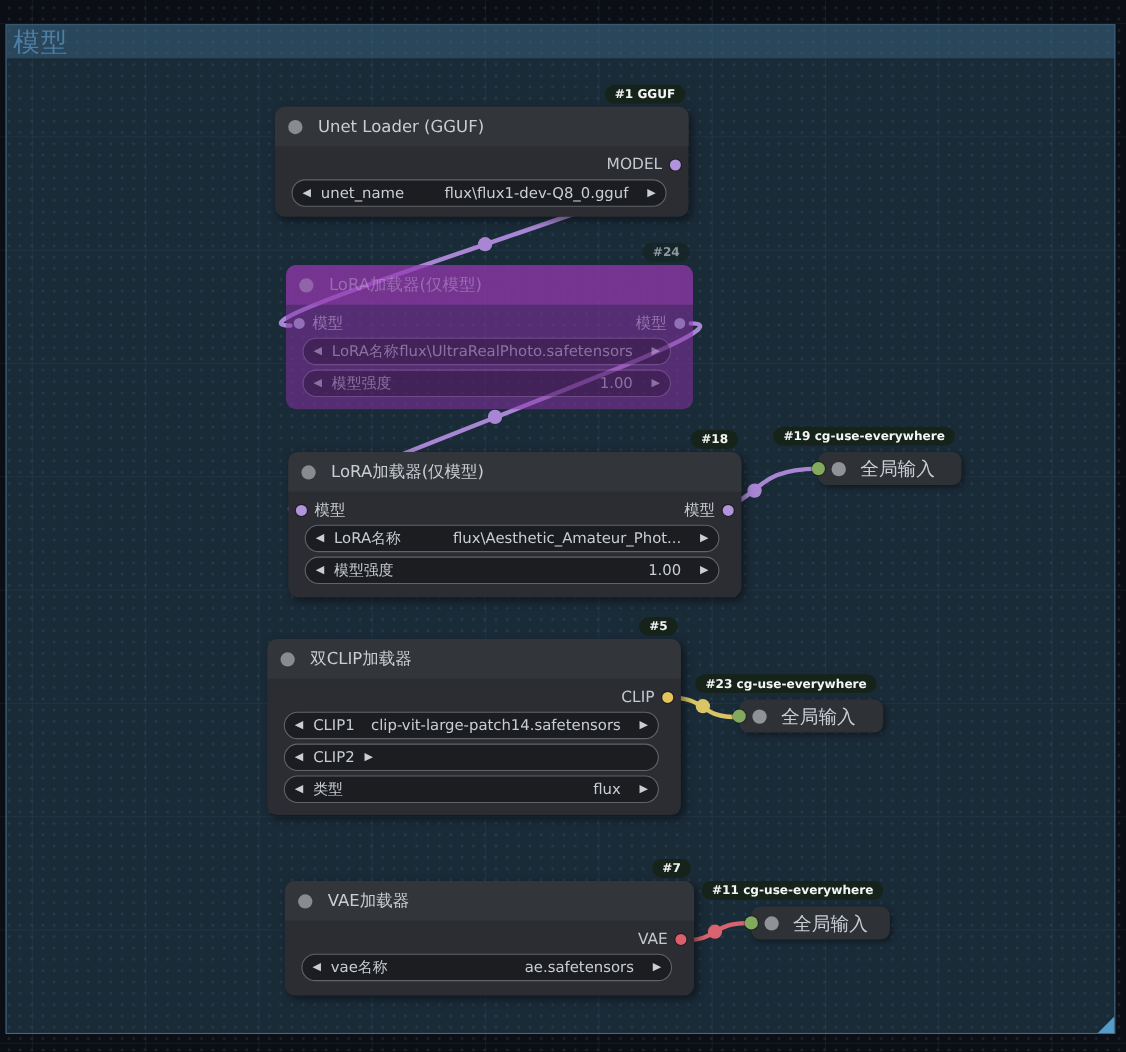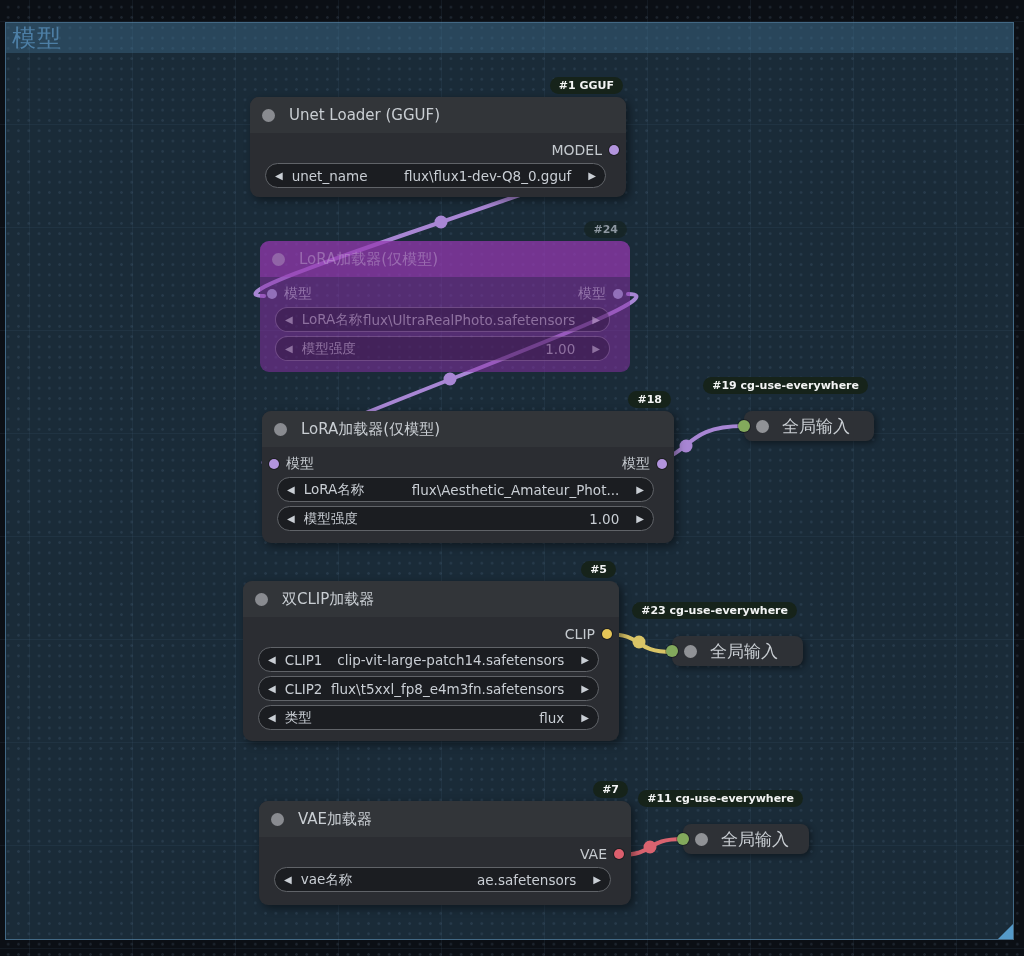--- a/index.html
+++ b/index.html
@@ -86,21 +86,21 @@
     position:absolute;z-index:3;border-radius:8px;background:#2e3136;
     box-shadow:2px 2px 6px rgba(0,0,0,0.45);
     display:flex;align-items:center;
   }
   .cnode .indot{
     position:absolute;left:-6px;top:50%;margin-top:-6px;
     width:12px;height:12px;border-radius:50%;box-shadow:0 0 0 1px rgba(0,0,0,0.3);
   }
   .cnode .cdot{width:13px;height:13px;border-radius:50%;background:#909296;margin-left:12px;flex:none;}
   .cnode .ctext{margin-left:13px;font-size:17px;color:#c9ced3;white-space:nowrap;}
-  .cnode .badge{right:6px;margin-bottom:17px;}
+  .cnode .badge{right:6px;margin-bottom:6px;}
 </style>
 </head>
 <body>
 
 <div class="canvas">
 
   <div class="group">
     <div class="gheader"></div>
     <div class="gtitle" style="color: rgb(77, 127, 166);">模型</div>
     <div class="ghandle"></div>
@@ -227,21 +227,20 @@
       </div>
       <div class="widget">
         <span class="warr">◀</span>
         <span class="wname">CLIP1</span>
         <span class="wval">clip-vit-large-patch14.safetensors</span>
         <span class="warr">▶</span>
       </div>
       <div class="widget">
         <span class="warr">◀</span>
         <span class="wname">CLIP2</span>
-        <span class="wval">flux\t5xxl_fp8_e4m3fn.safetensors</span>
         <span class="warr">▶</span>
       </div>
       <div class="widget">
         <span class="warr">◀</span>
         <span class="wname">类型</span>
         <span class="wval">flux</span>
         <span class="warr">▶</span>
       </div>
     </div>
   </div>

